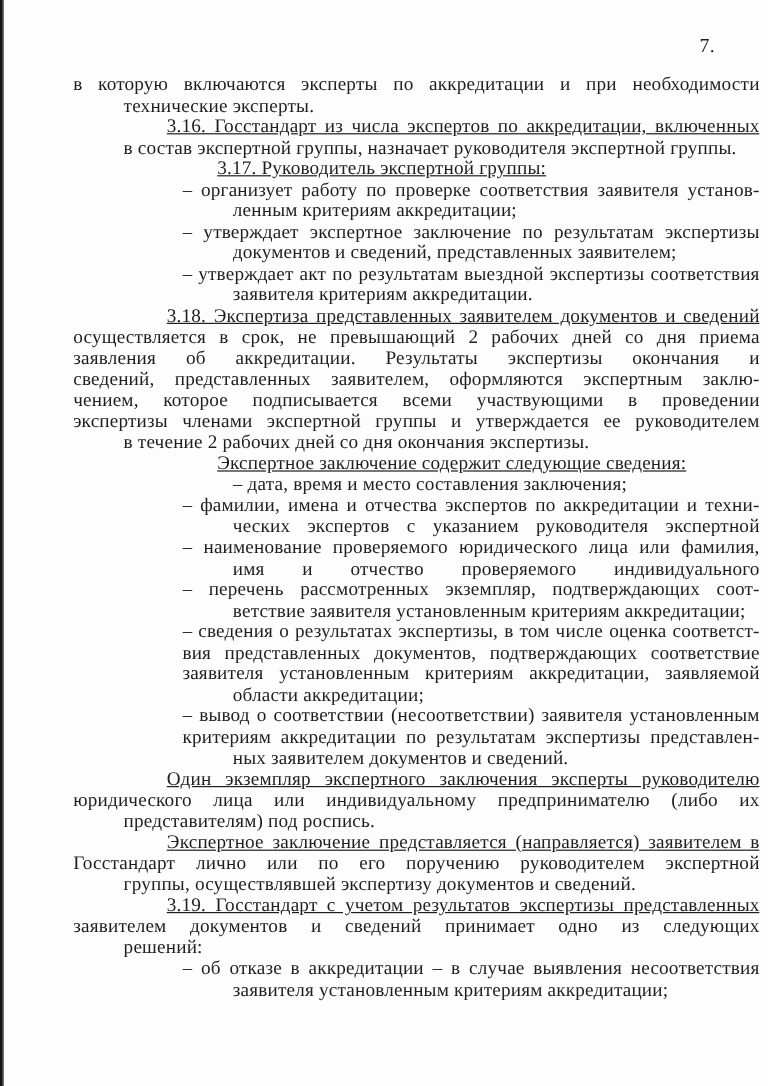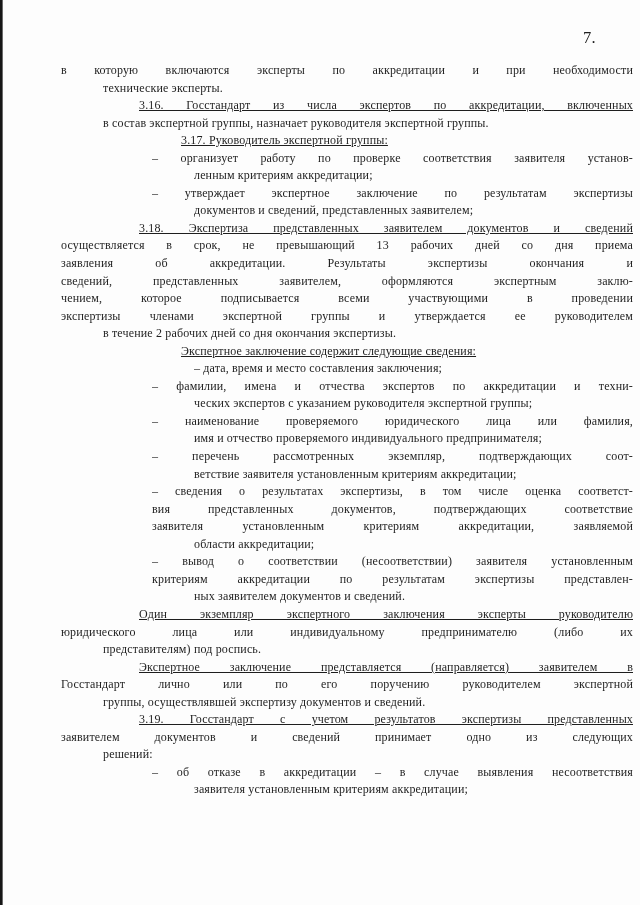--- a/index.html
+++ b/index.html
@@ -30,21 +30,21 @@
     left: 583px;
     top: 28px;
     font-size: 16.5px;
     letter-spacing: 0.2px;
   }
   .doc-body {
     position: absolute;
     left: 61px;
     top: 62px;
     width: 572px;
-    font-size: 12px;
+    font-size: 16px;
     line-height: 17.55px;
     letter-spacing: 0.15px;
   }
   .para, .list, .item { margin: 0; padding: 0; }
   .line {
     text-align: justify;
     text-align-last: justify;
     height: 17.55px;
     overflow: hidden;
     white-space: normal;
@@ -74,24 +74,28 @@
     </div>
     <div class="list">
       <div class="item">
         <div class="line first">– организует работу по проверке соответствия заявителя установ-</div>
         <div class="line last">ленным критериям аккредитации;</div>
       </div>
       <div class="item">
         <div class="line first">– утверждает экспертное заключение по результатам экспертизы</div>
         <div class="line last">документов и сведений, представленных заявителем;</div>
       </div>
+      <div class="item">
+        <div class="line first">– утверждает акт по результатам выездной экспертизы соответствия</div>
+        <div class="line last">заявителя критериям аккредитации.</div>
+      </div>
     </div>
     <div class="para indent">
       <div class="line first">3.18. Экспертиза представленных заявителем документов и сведений</div>
-      <div class="line">осуществляется в срок, не превышающий 13 рабочих дней со дня приема</div>
+      <div class="line">осуществляется в срок, не превышающий 2 рабочих дней со дня приема</div>
       <div class="line">заявления об аккредитации. Результаты экспертизы окончания и</div>
       <div class="line">сведений, представленных заявителем, оформляются экспертным заклю-</div>
       <div class="line">чением, которое подписывается всеми участвующими в проведении</div>
       <div class="line">экспертизы членами экспертной группы и утверждается ее руководителем</div>
       <div class="line last">в течение 2 рабочих дней со дня окончания экспертизы.</div>
     </div>
     <div class="para indent">
       <div class="line first last">Экспертное заключение содержит следующие сведения:</div>
     </div>
     <div class="list">

